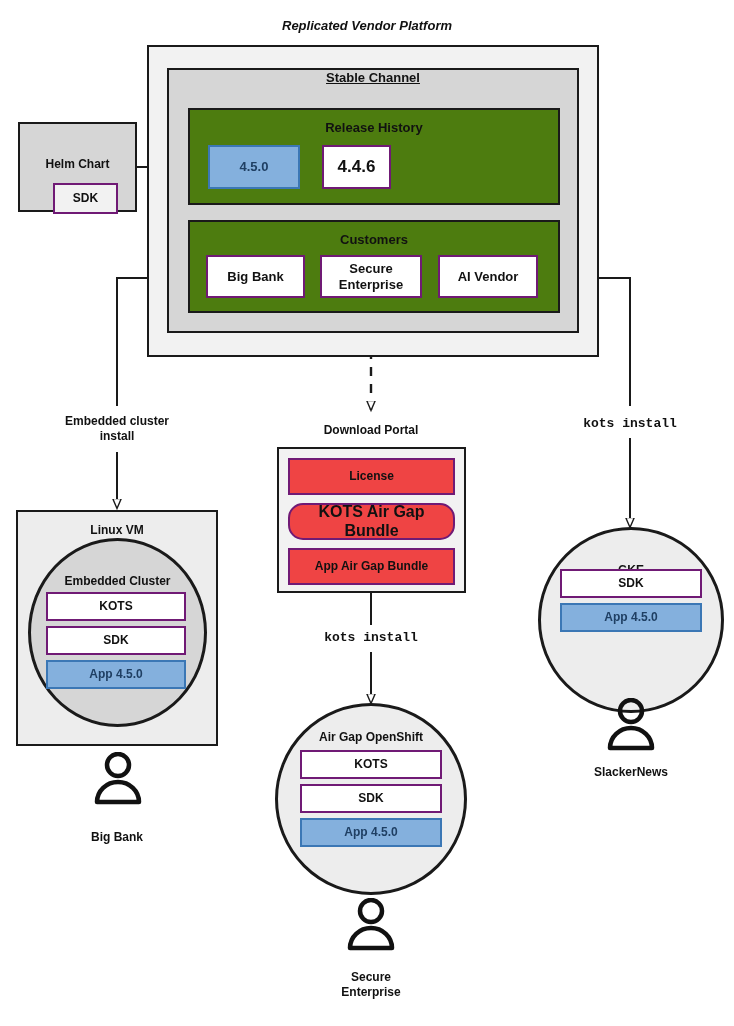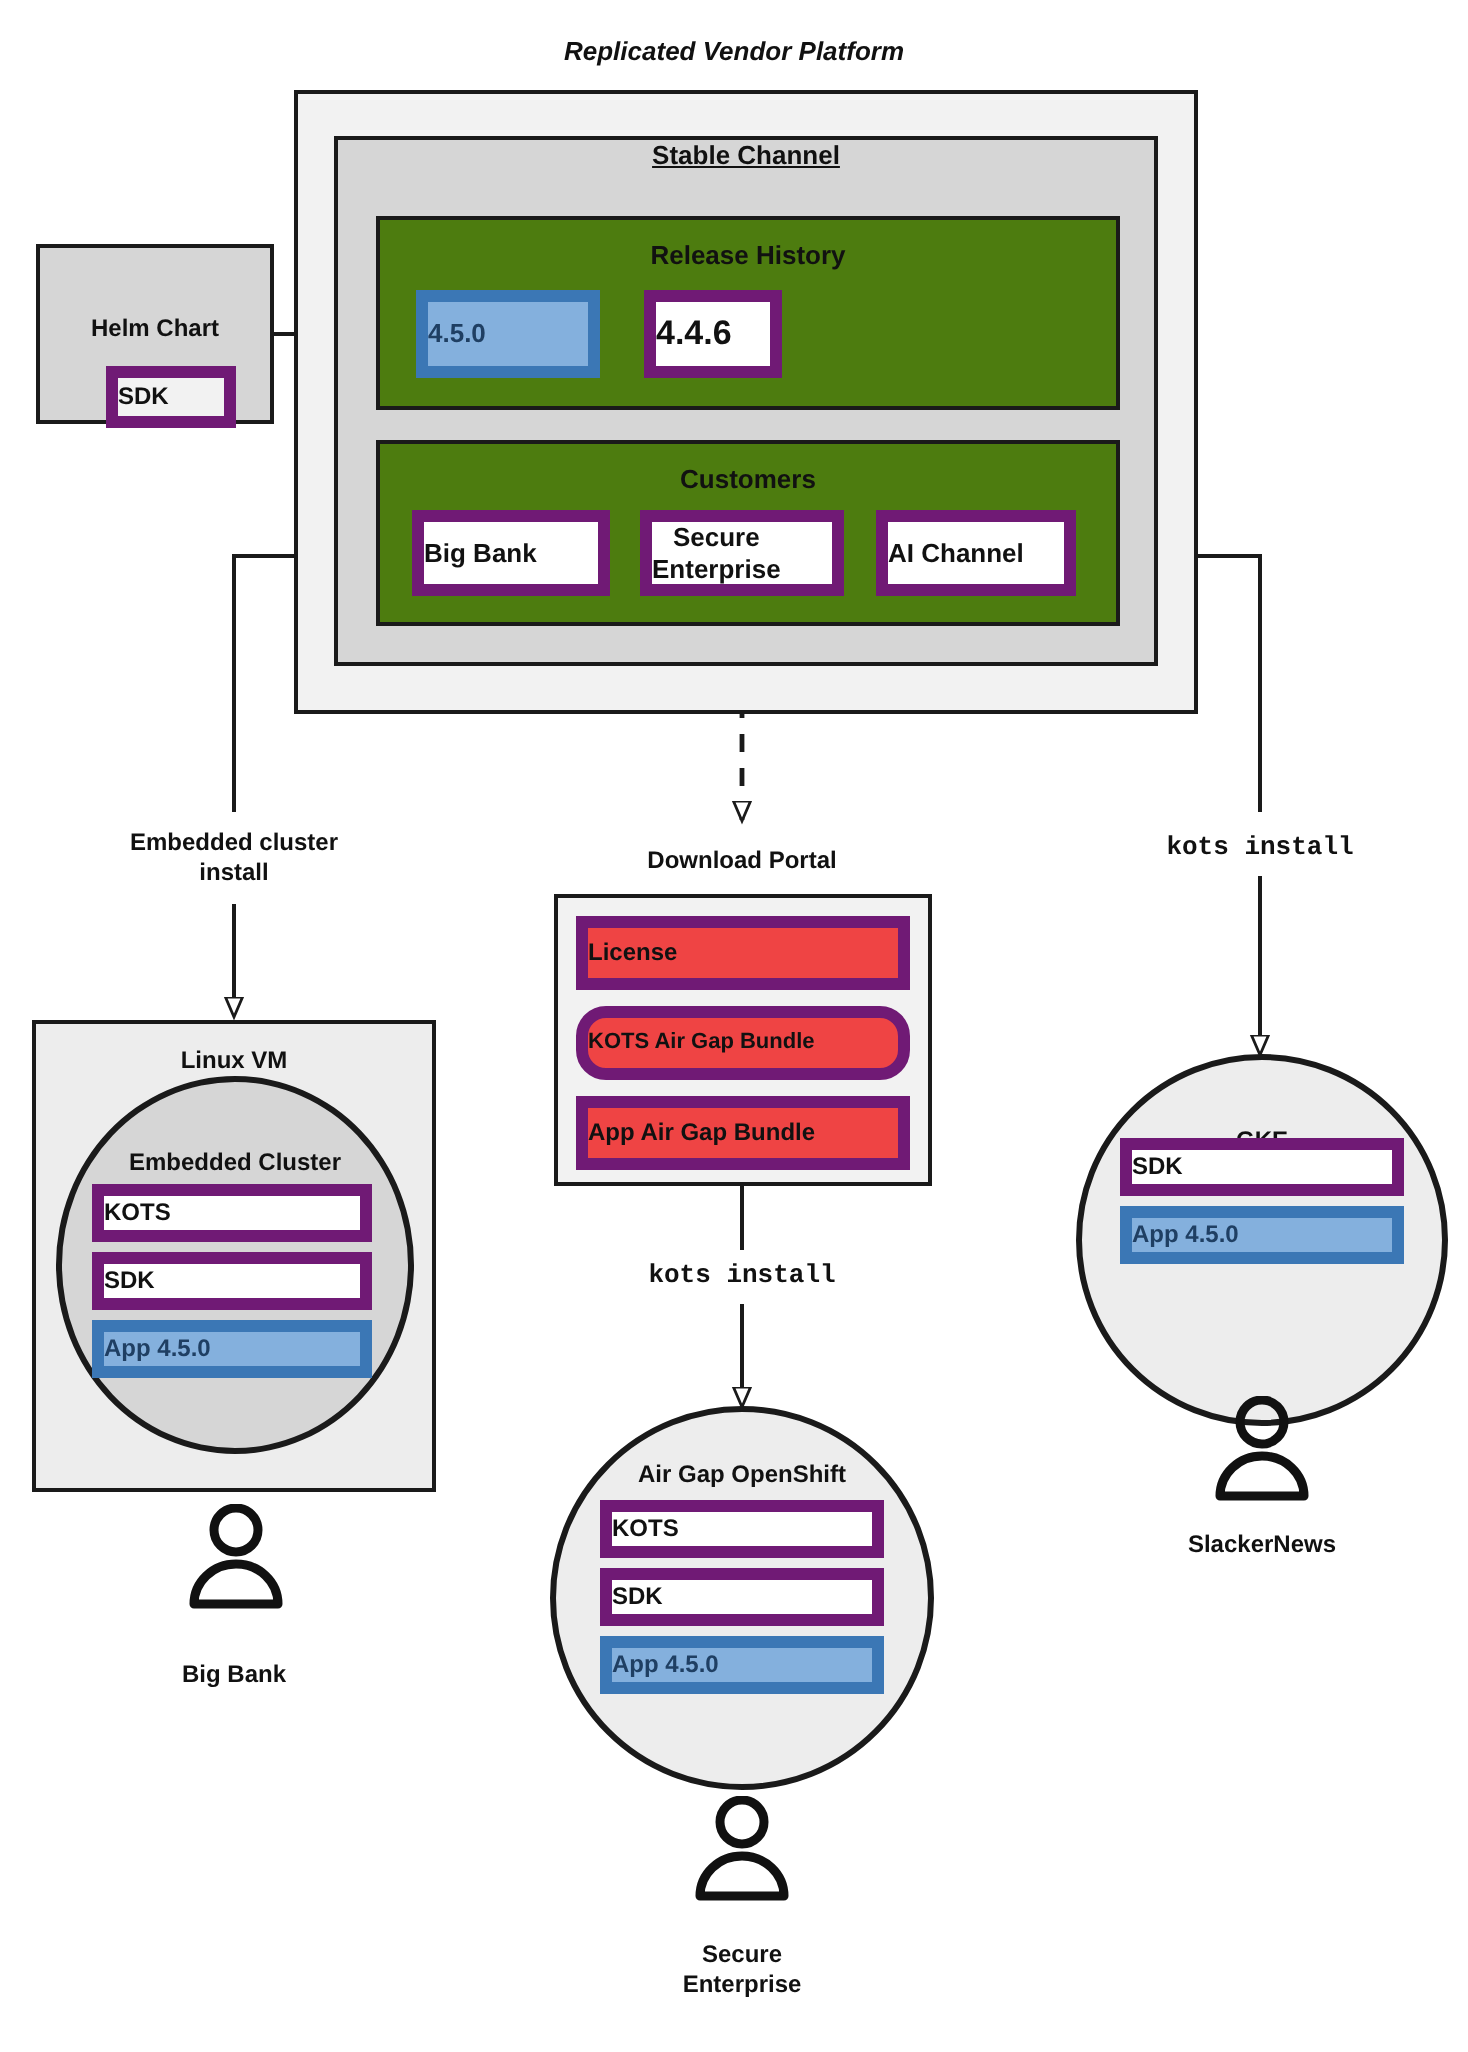--- a/index.html
+++ b/index.html
@@ -16,24 +16,24 @@
     position: relative;
     width: 734px;
     height: 1026px;
     background: #ffffff;
     overflow: hidden;
   }
   .abs { position: absolute; box-sizing: border-box; }
 
   
   .box {
-    border: 6px solid #701a75;
+    border: 2px solid #701a75;
     display: flex;
     align-items: center;
-    justify-content: flex-start;
+    justify-content: center;
     text-align: center;
     font-weight: bold;
     color: #111111;
     line-height: 1.18;
   }
   .hdrbox {
     border: 2px solid #1a1a1a;
     box-sizing: border-box;
   }
   .hdr-label {
@@ -143,36 +143,36 @@
     <div class="hdr-label" style="top:10px; font-size:13px;">Customers</div>
   </div>
   <div class="abs box fill-white" style="left:206px; top:255px; width:99px; height:43px; font-size:13px;">
     <span>Big Bank</span>
   </div>
   <div class="abs box fill-white" style="left:320px; top:255px; width:102px; height:43px; font-size:13px; white-space:pre-line;">
     <span>Secure
 Enterprise</span>
   </div>
   <div class="abs box fill-white" style="left:438px; top:255px; width:100px; height:43px; font-size:13px;">
-    <span>AI Channel</span>
+    <span>AI Vendor</span>
   </div>
 
   <div class="caption" style="left:37px; top:414px; width:160px; white-space:pre-line;">Embedded cluster
 install</div>
 
   <div class="caption mono" style="left:550px; top:416px; width:160px;">kots install</div>
 
   <div class="caption mono" style="left:291px; top:630px; width:160px;">kots install</div>
 
   <div class="caption" style="left:271px; top:423px; width:200px;">Download Portal</div>
   <div class="abs hdrbox fill-outer" style="left:277px; top:447px; width:189px; height:146px;"></div>
   <div class="abs box fill-light" style="left:288px; top:458px; width:167px; height:37px; font-size:12px;">
     <span>License</span>
   </div>
-  <div class="abs box fill-light" style="left:288px; top:503px; width:167px; height:37px; font-size:11px;border-radius:15px;">
+  <div class="abs box fill-light" style="left:288px; top:503px; width:167px; height:37px; font-size:16px;border-radius:15px;">
     <span>KOTS Air Gap Bundle</span>
   </div>
   <div class="abs box fill-light" style="left:288px; top:548px; width:167px; height:37px; font-size:12px;">
     <span>App Air Gap Bundle</span>
   </div>
 
   <div class="abs hdrbox fill-vmgray" style="left:16px; top:510px; width:202px; height:236px;">
     <div class="hdr-label" style="top:11px; font-size:12px;">Linux VM</div>
   </div>
   <div class="abs circle fill-circgray" style="left:28px; top:538px; width:179px; height:189px;">

